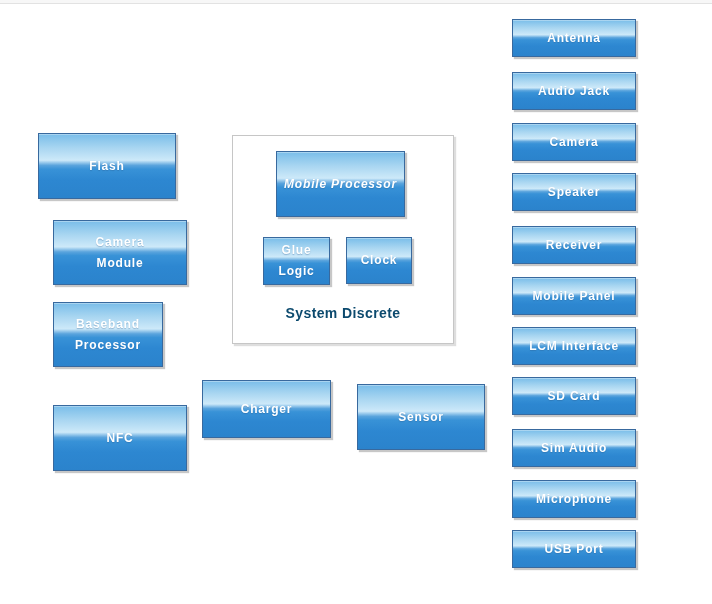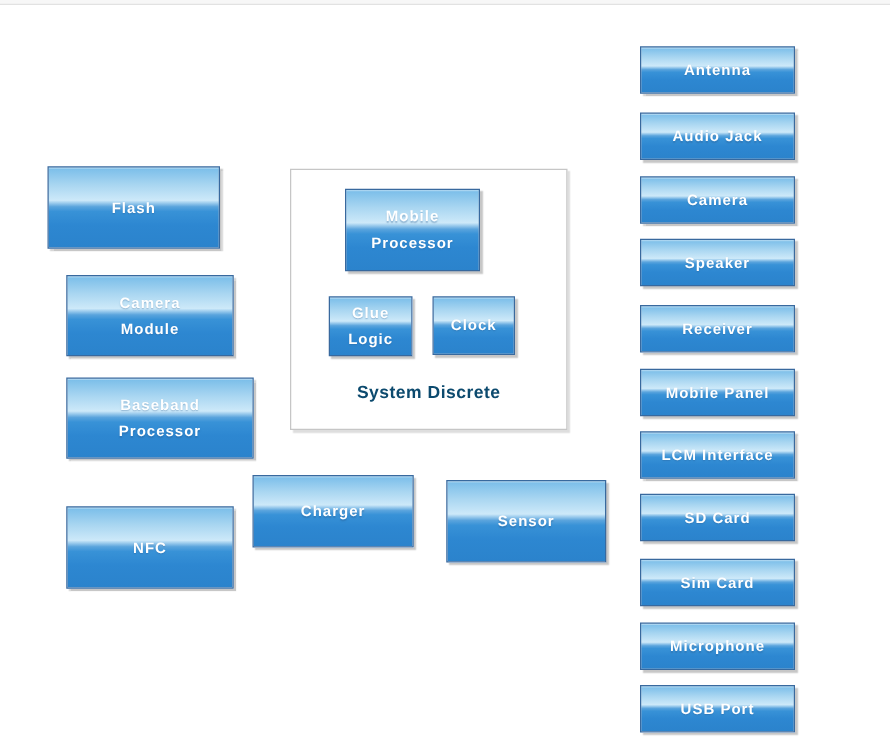--- a/index.html
+++ b/index.html
@@ -66,32 +66,32 @@
     top: 169px;
     text-align: center;
     color: #0c4a6e;
     font-weight: bold;
     font-size: 14px;
     letter-spacing: 0.4px;
   }
   
   .b-flash    { left: 38px;  top: 133px; width: 138px; height: 66px; }
   .b-cammod   { left: 53px;  top: 220px; width: 134px; height: 65px; }
-  .b-baseband { left: 53px;  top: 302px; width: 150px; height: 65px; }
+  .b-baseband { left: 53px;  top: 302px; width: 110px; height: 65px; }
   .b-nfc      { left: 53px;  top: 405px; width: 134px; height: 66px; }
   
   .b-charger  { left: 202px; top: 380px; width: 129px; height: 58px; }
   .b-sensor   { left: 357px; top: 384px; width: 128px; height: 66px; }
   
-  .b-mobproc  { left: 43px;  top: 15px;  width: 108px; height: 66px; }
+  .b-mobproc  { left: 43px;  top: 15px;  width: 129px; height: 66px; font-style: italic; }
   .b-glue     { left: 30px;  top: 101px; width: 67px;  height: 48px; }
   .b-clock    { left: 113px; top: 101px; width: 66px;  height: 47px; }
   .group-box .block { position: absolute; }
   
-  .rc { left: 512px; width: 124px; height: 38px; margin-top: 18px; }
+  .rc { left: 512px; width: 124px; height: 38px; }
   .b-antenna   { top: 19px;  }
   .b-audiojack { top: 72px;  }
   .b-camera    { top: 123px; }
   .b-speaker   { top: 173px; }
   .b-receiver  { top: 226px; }
   .b-touch     { top: 277px; }
   .b-lcm       { top: 327px; }
   .b-sdcard    { top: 377px; }
   .b-simcard   { top: 429px; }
   .b-mic       { top: 480px; }
@@ -157,21 +157,21 @@
   <div class="block rc b-touch">
     <span class="label">Mobile Panel</span>
   </div>
   <div class="block rc b-lcm">
     <span class="label">LCM Interface</span>
   </div>
   <div class="block rc b-sdcard">
     <span class="label">SD Card</span>
   </div>
   <div class="block rc b-simcard">
-    <span class="label">Sim Card</span>
+    <span class="label">Sim Audio</span>
   </div>
   <div class="block rc b-mic">
     <span class="label">Microphone</span>
   </div>
   <div class="block rc b-usb">
     <span class="label">USB Port</span>
   </div>
 </div>
 
 </body></html>

